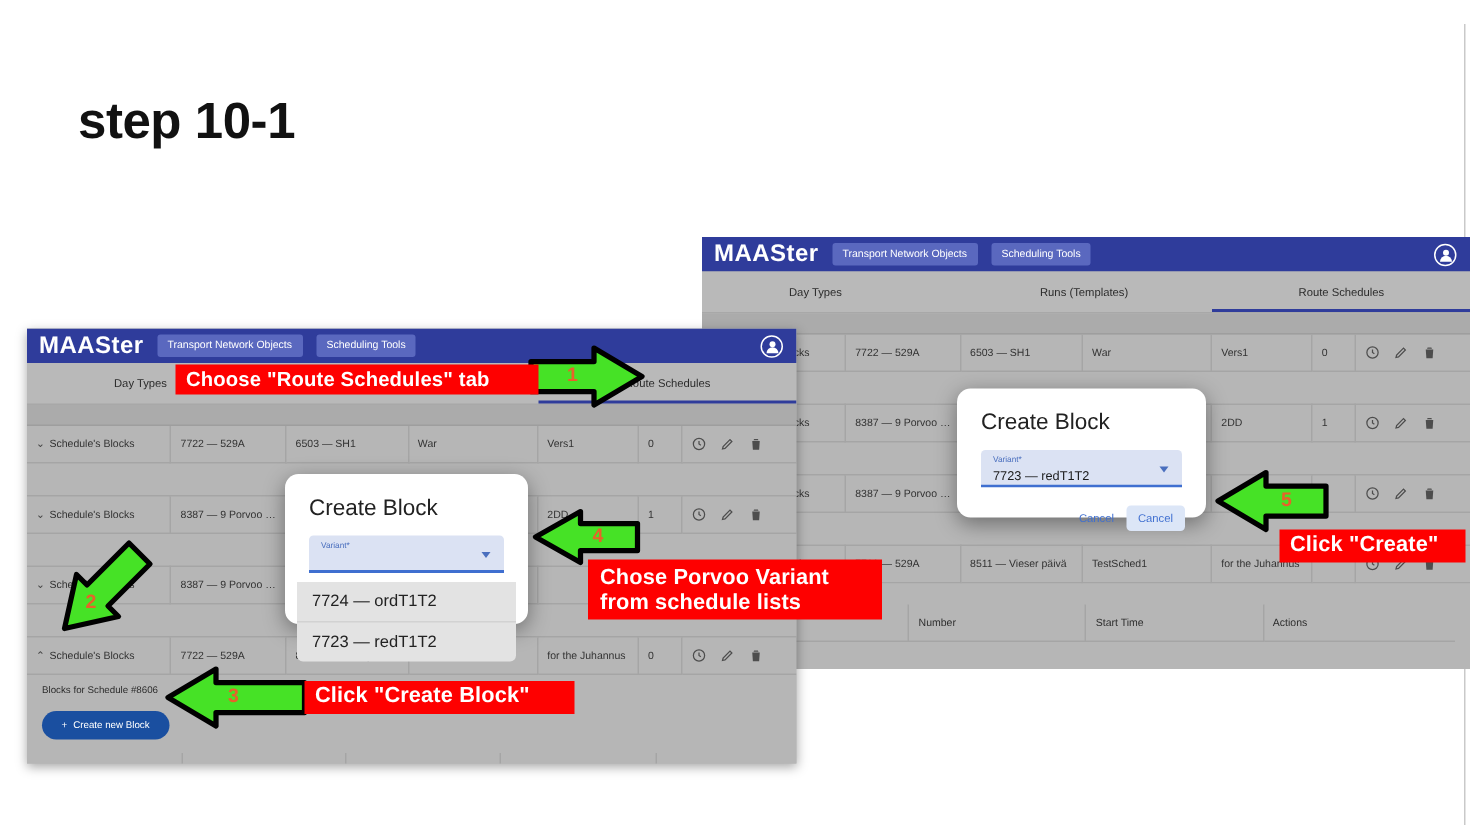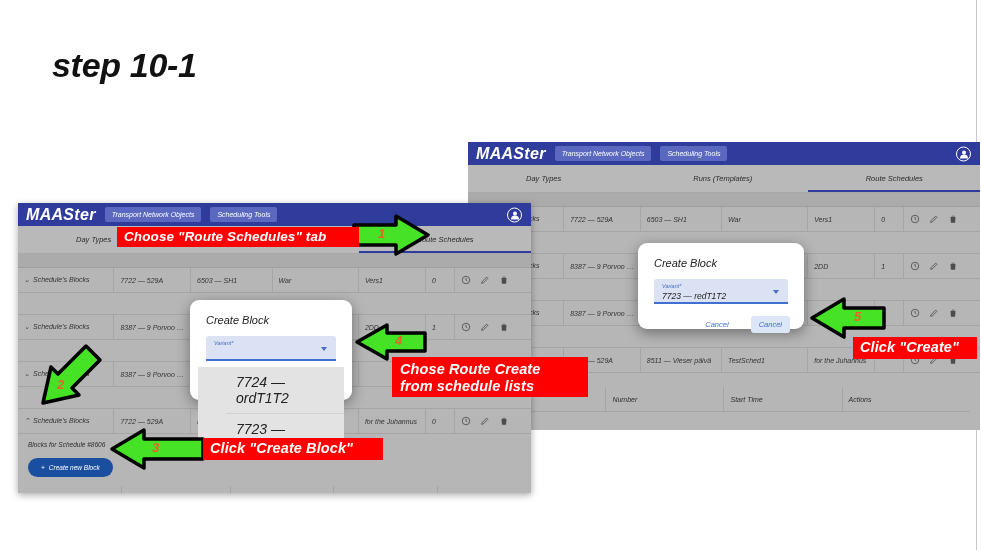--- a/index.html
+++ b/index.html
@@ -3,21 +3,21 @@
 <meta charset="utf-8">
 <style>
   html,body{margin:0;padding:0;}
   body{
     width:981px;height:550px;
     background:#ffffff;
     font-family:"Liberation Sans", sans-serif;
     overflow:hidden;
     position:relative;
   }
-  #stage{position:absolute;left:0;top:0;width:981px;height:484px;font-style:italic;}
+  #stage{position:absolute;left:0;top:16px;width:981px;height:484px;}
 
   
   .page-rule{position:absolute;top:0;right:4px;width:1px;height:550px;background:#c9c9c9;}
 
   
   .heading{position:absolute;left:52px;top:46px;font-size:34px;font-weight:bold;color:#111;letter-spacing:-.3px;}
   .subline{position:absolute;left:52px;top:100px;font-size:25px;font-weight:bold;color:#111;letter-spacing:-.2px;}
   .subline .accent{color:#127a1e;margin-left:18px;}
 
   
@@ -44,29 +44,29 @@
   .tbl td{font-size:7px;color:#333;padding:0 6px;height:24px;border-bottom:1px solid #a5a5a5;border-right:1px solid #a5a5a5;overflow:hidden;white-space:nowrap;text-overflow:ellipsis;vertical-align:middle;}
   .tbl td:last-child{border-right:none;}
   .tbl tr.spacer td{height:21px;border-right:none;background:#b6b6b6;}
   .tbl .chev{display:inline-block;width:9px;color:#444;font-size:7px;}
   .acts{display:flex;gap:9px;align-items:center;}
   .ic{width:10px;height:10px;display:inline-block;opacity:.8;}
   .hdrow td{font-size:7px;color:#2e2e2e;}
 
   
   .modal{position:absolute;background:#fff;border-radius:9px;box-shadow:0 4px 14px rgba(0,0,0,.4);}
-  .modal .mtitle{font-size:11px;color:#222;padding:14px 16px 10px;}
+  .modal .mtitle{font-size:15px;color:#222;padding:14px 16px 10px;}
   .field{margin:0 16px;background:#dbe2f3;border-bottom:2px solid #3f6fd0;border-radius:3px 3px 0 0;padding:4px 8px 3px;position:relative;height:25px;box-sizing:border-box;}
   .field .flabel{font-size:5.5px;color:#4a6fbe;line-height:7px;}
   .field .fval{font-size:8.5px;color:#1c1c1c;line-height:12px;}
   .field .caret{position:absolute;right:9px;top:11px;width:0;height:0;border-left:3.5px solid transparent;border-right:3.5px solid transparent;border-top:4px solid #4a6fbe;}
   .opts{margin:0 8px;background:#e3e3e3;border-radius:0 0 4px 4px;}
-  .opt{font-size:14px;color:#222;padding:7px 10px;border-bottom:1px solid #d2d2d2;margin-left:28px;}
+  .opt{font-size:11px;color:#222;padding:7px 10px;border-bottom:1px solid #d2d2d2;}
   .opt:last-child{border-bottom:none;}
-  .mactions{display:flex;justify-content:flex-end;gap:14px;padding:12px 14px 11px;}
+  .mactions{display:flex;justify-content:flex-end;gap:0;padding:12px 14px 11px;}
   .mbtn{font-size:7.5px;color:#3f6fd0;padding:4px 8px;border-radius:3px;}
   .mbtn.primary{background:#dce6f7;}
 
   
   .blocks-panel{background:#b6b6b6;padding:7px 10px 0;}
   .blocks-title{font-size:6.5px;color:#2d2d2d;margin-bottom:8px;}
   .createbtn{display:inline-flex;align-items:center;gap:4px;background:#1a4fa0;color:#fff;font-size:6.5px;border-radius:11px;padding:6px 13px;}
 
   
   .callout{position:absolute;background:#fe0000;color:#fff;font-weight:bold;letter-spacing:.1px;line-height:1.18;padding:3px 7px;box-sizing:border-box;}
@@ -441,21 +441,21 @@
     <span>Click  "Create Block"</span>
   </div>
 
   <div class="arrow ann" style="left:355px;top:323px;width:72px;height:38px;">
     <svg width="72" height="38" viewBox="0 0 72 38">
       <polygon points="70,10 32,10 32,2 2,19 32,36 32,28 70,28" fill="#46e226" stroke="#000" stroke-width="3.5" stroke-linejoin="round"></polygon>
     </svg>
     <span class="num" style="left:40px;top:10px;">4</span>
   </div>
   <div class="callout ann" style="left:392px;top:357px;width:196px;height:40px;font-size:14.5px;padding:4px 8px;">
-    <div>Chose Route Create</div>
+    <div>Chose Porvoo Variant</div>
     <div>from schedule lists</div>
   </div>
 
   <div class="arrow ann" style="left:810px;top:297px;width:76px;height:42px;">
     <svg width="76" height="42" viewBox="0 0 76 42">
       <polygon points="74,11 34,11 34,2 2,21 34,40 34,31 74,31" fill="#46e226" stroke="#000" stroke-width="3.5" stroke-linejoin="round"></polygon>
     </svg>
     <span class="num" style="left:44px;top:12px;">5</span>
   </div>
   <div class="callout ann" style="left:853px;top:337px;width:124px;height:22px;font-size:14.5px;display:flex;align-items:center;">

